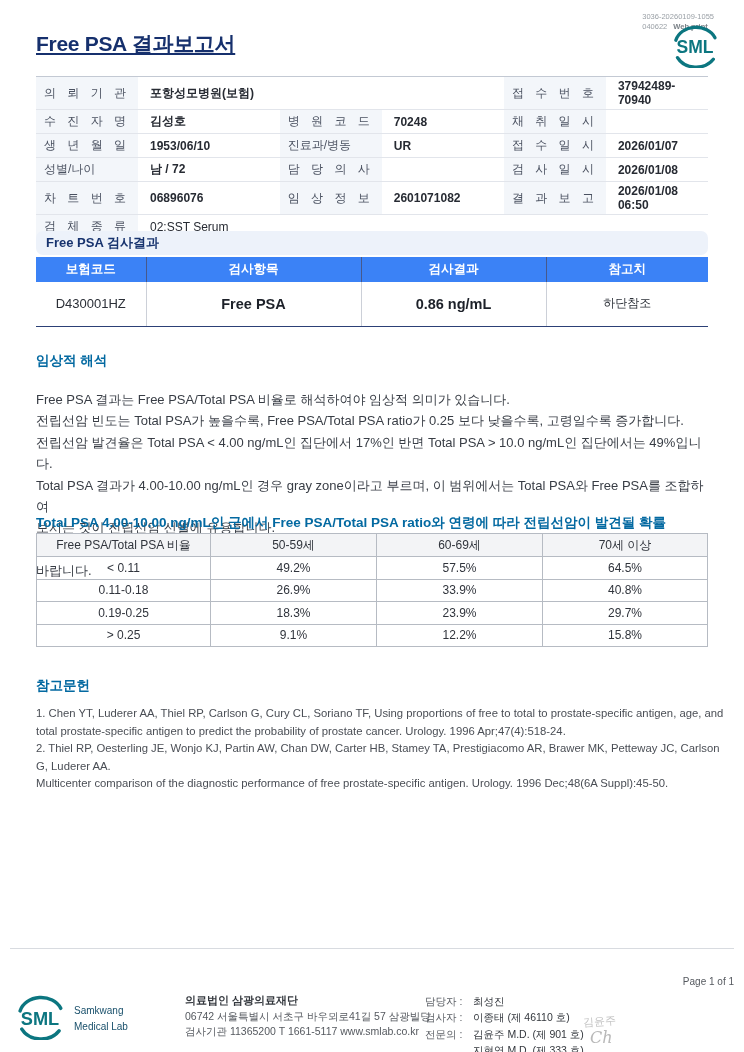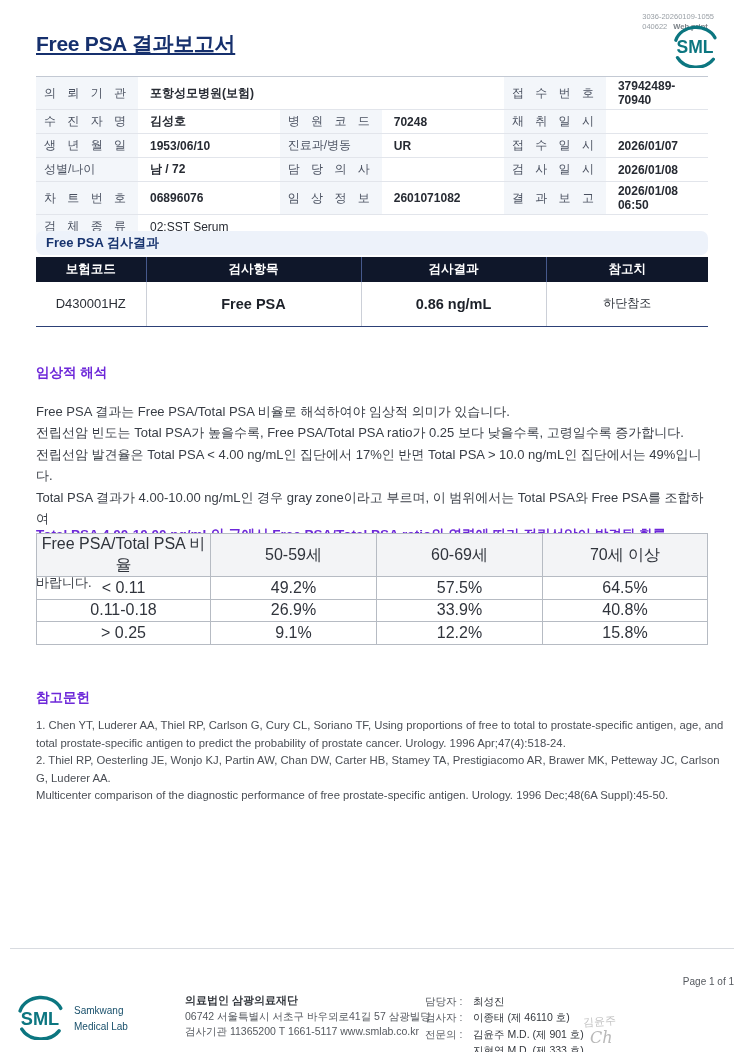--- a/index.html
+++ b/index.html
@@ -23,36 +23,36 @@
   .info-table td { height:24px; padding:2px 8px; border-top:1px solid #e2e5eb; vertical-align:middle; }
   .info-table tr:first-child td { border-top:none; }
   .info-table td.lbl { background:#f3f6fa; color:#4a5160; font-weight:400; white-space:nowrap; }
   .info-table td.lbl.sp { letter-spacing:4px; }
   .info-table td.val { color:#272b33; font-weight:700; padding-left:12px; }
 
   
   .section-bar { position:absolute; left:36px; top:231px; width:672px; background:#edf2fa;
     color:#17336e; font-size:13px; font-weight:700; padding:3px 10px;border-radius:7px; }
   .result-table { position:absolute; left:36px; top:257px; width:672px; border-collapse:collapse; text-align:center; }
-  .result-table th { background:#0f172a; color:#ffffff; font-size:12.5px; font-weight:700; height:25px; border-left:1px solid #46598c; }
+  .result-table th { background:#3b82f6; color:#ffffff; font-size:12.5px; font-weight:700; height:25px; border-left:1px solid #46598c; }
   .result-table th:first-child { border-left:none; }
   .result-table td { height:44px; border-left:1px solid #ccd0d8; border-bottom:1px solid #2c4076; vertical-align:middle; }
   .result-table td:first-child { border-left:none; }
   .result-table td.code { font-size:13px; color:#2b2f37; }
   .result-table td.item, .result-table td.result { font-size:14.5px; font-weight:700; color:#1d2129; }
   .result-table td.ref { font-size:12px; color:#2b2f37; }
 
   
-  .blue-heading { color:#6d28d9; font-size:13.5px; font-weight:700;margin-top:12px; }
+  .blue-heading { color:#0369a1; font-size:13.5px; font-weight:700; }
   .clinical { position:absolute; left:36px; top:352px; width:680px; }
   .clinical .lines { margin-top:19px; font-size:13px; color:#383d45; line-height:21.4px; }
 
   
   .ratio-heading { position:absolute; left:36px; top:514px; width:690px; }
-  .ratio-table { position:absolute; left:36px; top:533px; width:672px; border-collapse:collapse; text-align:center; font-size:16px; color:#30343c;
+  .ratio-table { position:absolute; left:36px; top:533px; width:672px; border-collapse:collapse; text-align:center; font-size:12px; color:#30343c;
     border:1px solid #8f959e; }
   .ratio-table th { background:#f3f4f6; font-weight:400; height:23px; border:1px solid #b6bbc3; }
   .ratio-table td { height:22.5px; border:1px solid #b6bbc3; }
 
   
   .references { position:absolute; left:36px; top:677px; width:690px; }
   .references .lines { margin-top:10px; font-size:11.3px; color:#4a4e55; line-height:17.6px; }
 
   
   .foot-rule { position:absolute; left:10px; right:10px; top:948px; border-top:1px solid #d8dbe0; }
@@ -189,20 +189,26 @@
         <td>&lt; 0.11</td>
         <td>49.2%</td>
         <td>57.5%</td>
         <td>64.5%</td>
       </tr>
       <tr>
         <td>0.11-0.18</td>
         <td>26.9%</td>
         <td>33.9%</td>
         <td>40.8%</td>
+      </tr>
+      <tr>
+        <td>0.19-0.25</td>
+        <td>18.3%</td>
+        <td>23.9%</td>
+        <td>29.7%</td>
       </tr>
       <tr>
         <td>&gt; 0.25</td>
         <td>9.1%</td>
         <td>12.2%</td>
         <td>15.8%</td>
       </tr>
     </tbody>
   </table>
 

